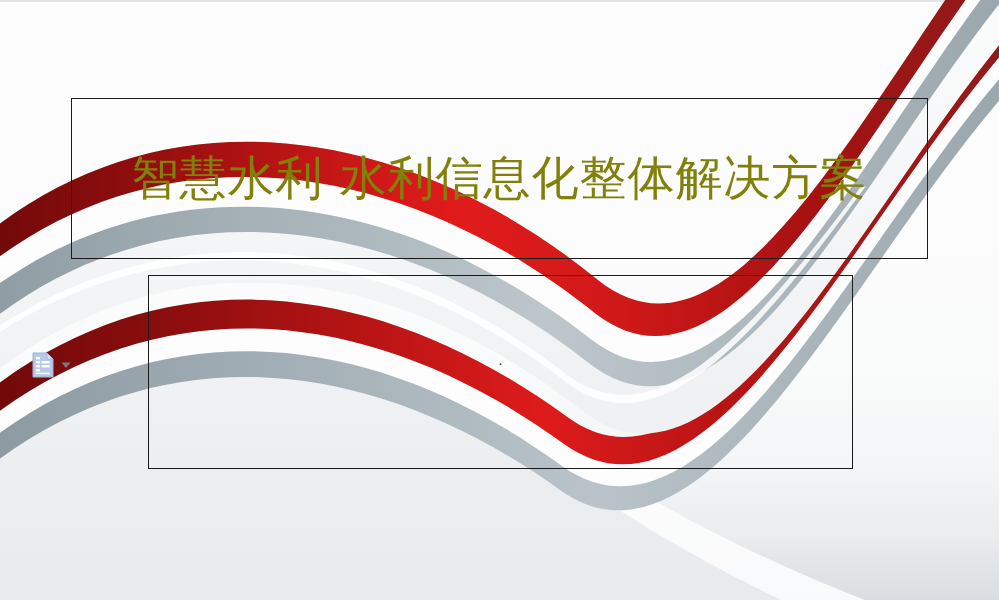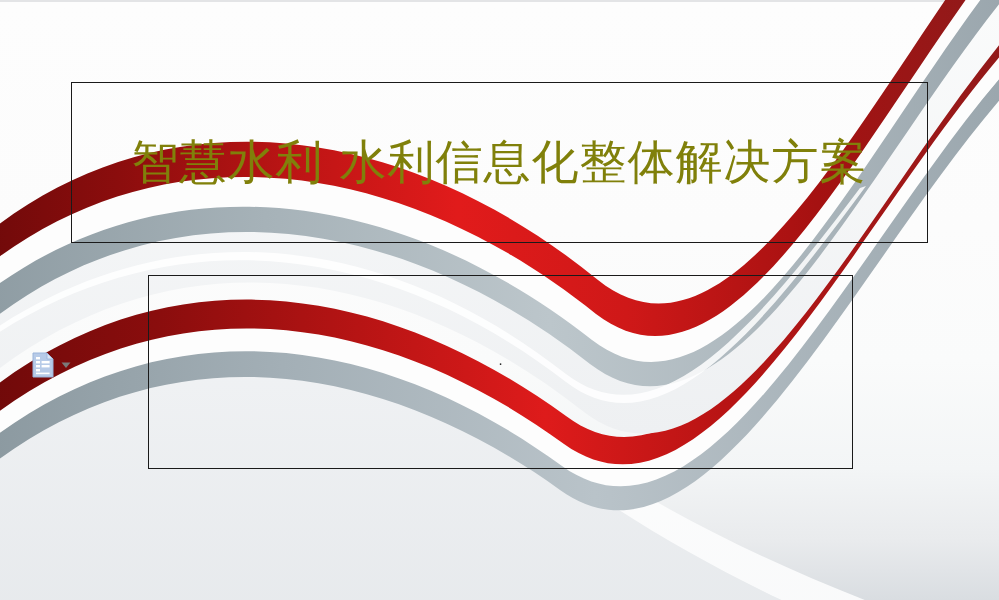--- a/index.html
+++ b/index.html
@@ -40,21 +40,21 @@
 
   
   .ph-box {
     position: absolute;
     border: 1px solid #1a1a1a;
     box-sizing: border-box;
     background: transparent;
   }
   #title-box {
     left: 71px;
-    top: 82px;
+    top: 98px;
     width: 857px;
     height: 161px;
     display: flex;
     align-items: center;
     justify-content: center;
   }
   #title-text {
     color: #80800a;
     font-family: "DejaVu Serif", "Liberation Serif", serif;
     font-size: 47px;

